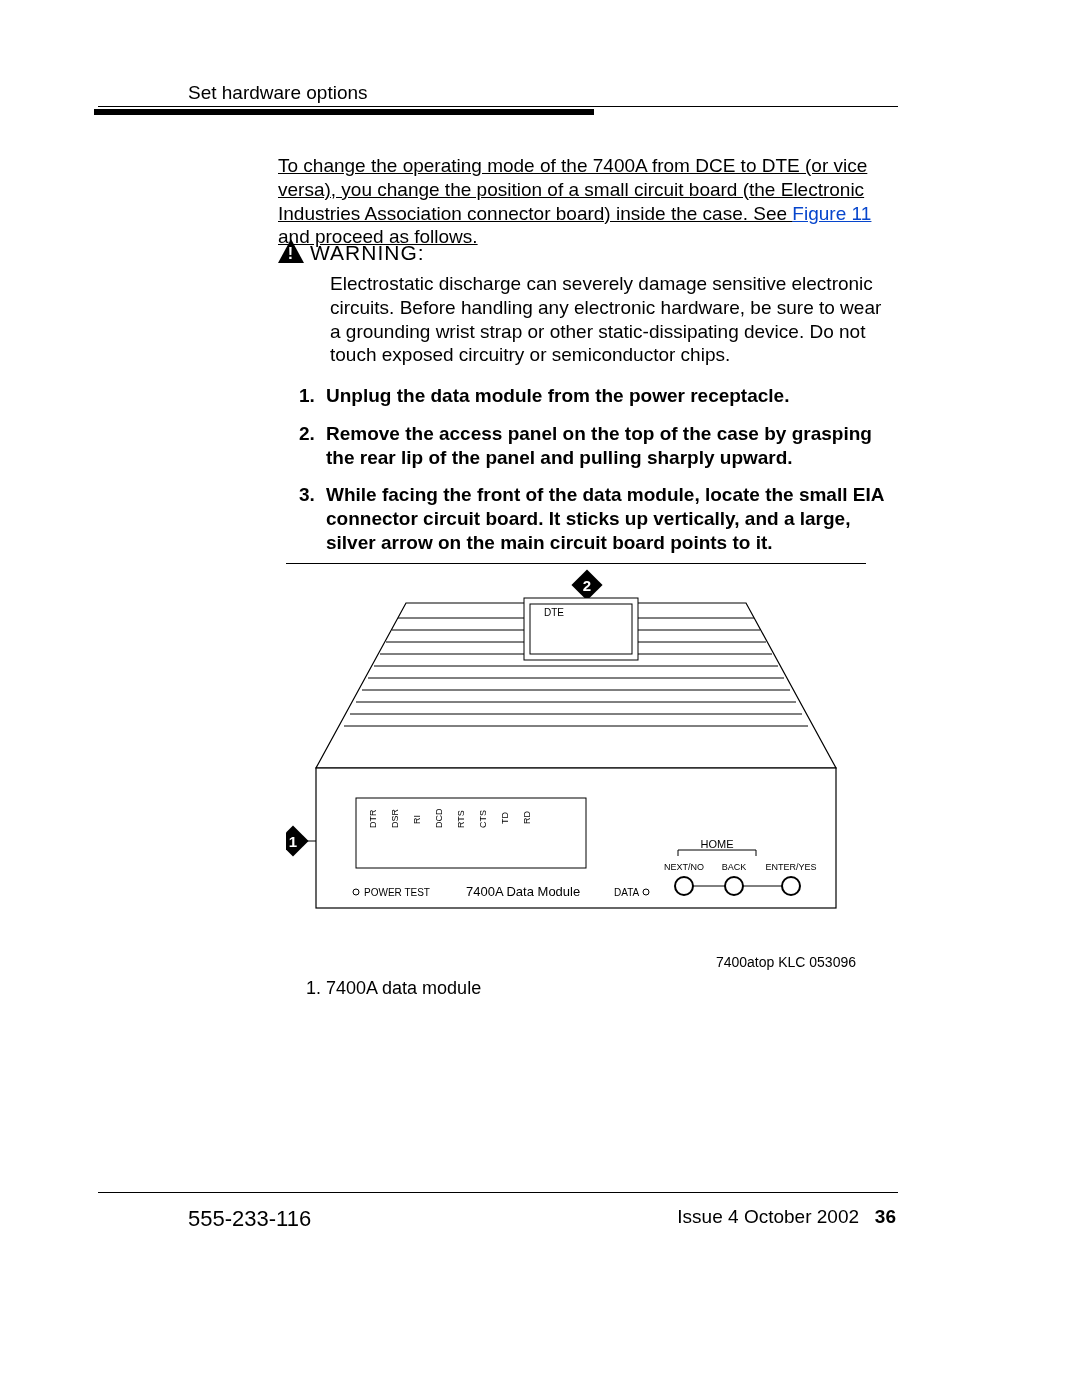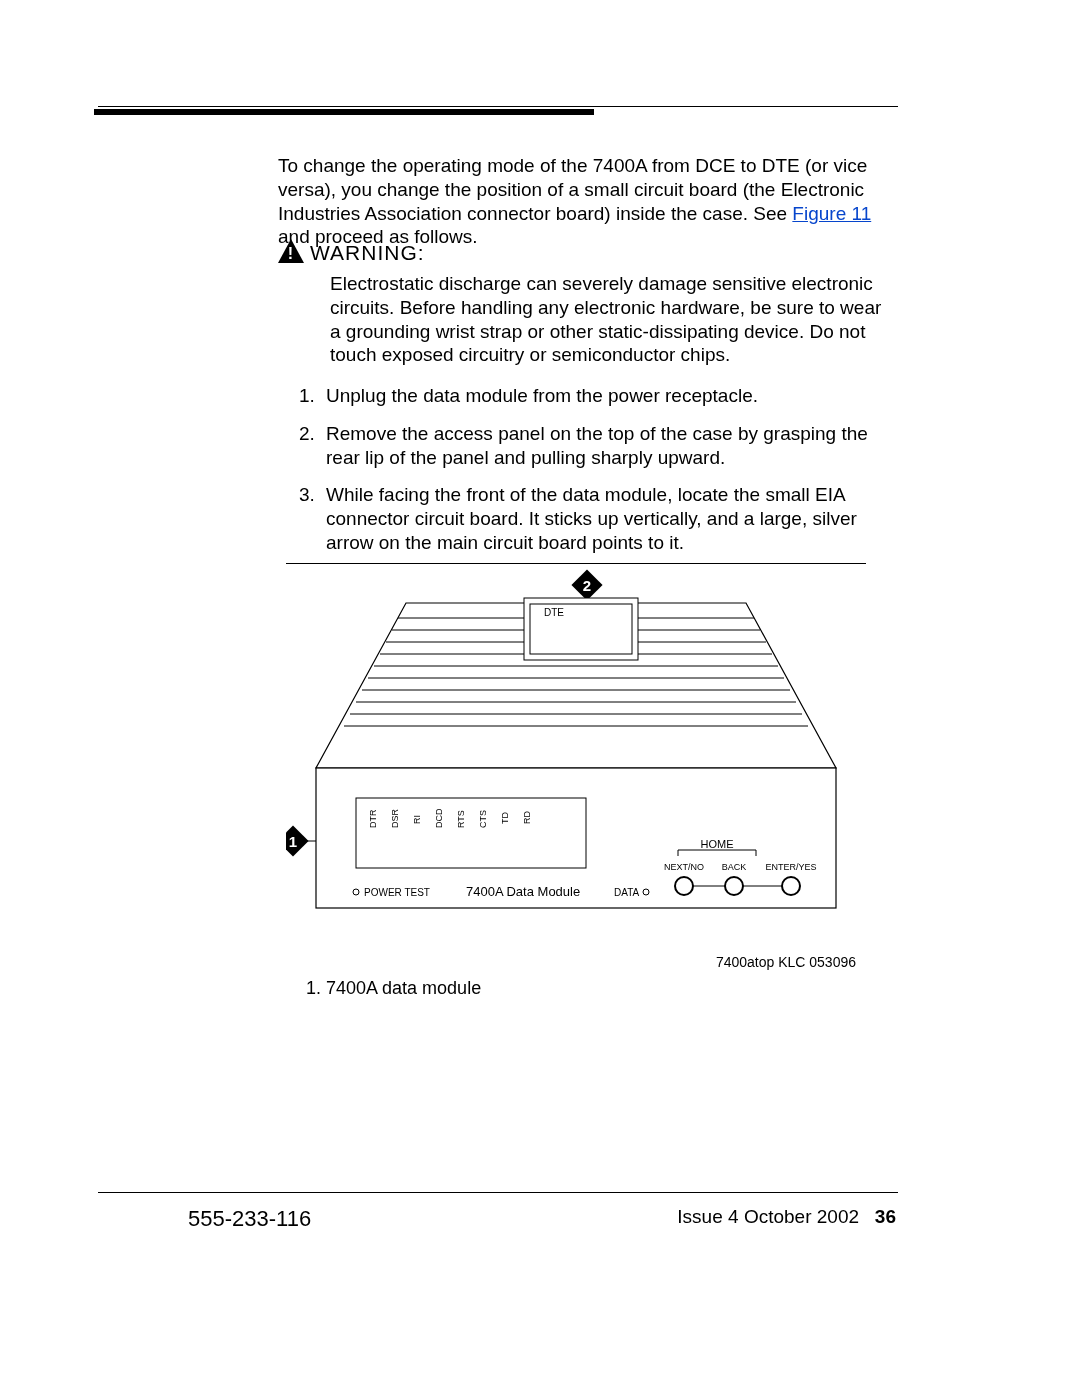--- a/index.html
+++ b/index.html
@@ -2,49 +2,52 @@
 <html><head>
 <meta charset="utf-8">
 <style>
   * { box-sizing: border-box; margin: 0; padding: 0; }
   html, body { width: 1080px; height: 1397px; background: #fff; font-family: Arial, Helvetica, sans-serif; color: #000; }
   .page { position: relative; width: 1080px; height: 1397px; }
   .header-area { position: absolute; top: 82px; left: 188px; width: 700px; }
   .section-title { font-size: 19px; }
   .rule1 { position: absolute; top: 106px; left: 98px; width: 800px; height: 1px; background: #000; }
   .rule2 { position: absolute; top: 109px; left: 94px; width: 500px; height: 6px; background: #000; }
-  .intro { position: absolute; top: 154px; left: 278px; width: 610px; font-size: 19px; line-height: 1.25; }
+  .intro { position: absolute; top: 154px; left: 278px; width: 610px; font-size: 19px; line-height: 1.25; text-decoration: underline; }
   .figlink { color: #0645cc; }
   .warning-block { position: absolute; top: 239px; left: 278px; width: 610px; }
   .warn-head { font-size: 21px; letter-spacing: 1px; }
   .warn-icon { display:inline-block; vertical-align:-3px; margin-right:6px; }
   .warn-body { margin-left: 52px; margin-top: 4px; font-size: 19px; line-height: 1.25; }
   .steps { position: absolute; top: 384px; left: 302px; width: 586px; font-size: 19px; line-height: 1.25; }
   .steps li { margin-bottom: 14px; padding-left: 6px; }
-  .steps ol { list-style-position: outside; padding-left: 18px; }
+  .steps ol { list-style-position: outside; padding-left: 18px; font-weight: bold; }
   .figure-wrap { position: absolute; top: 563px; left: 286px; width: 580px; }
   .fig-top-rule { height: 1px; background:#000; width:100%; margin-bottom:4px;}
   .fig-caption { position:absolute; top:1010px; left:278px; font-weight:bold; font-family: Georgia, 'Times New Roman', serif; font-size:18px; }
   .step4 { position: absolute; top: 1053px; left: 302px; width: 586px; font-size: 19px; line-height: 1.25; }
   .step4 ol { list-style-position: outside; padding-left: 18px; }
   .step4 li { padding-left:6px; }
   .footer { position: absolute; top: 1192px; left: 98px; width: 800px; height: 1px; background:#000; }
   .foot-left { position:absolute; top: 1206px; left: 188px; font-size:22px; }
   .foot-right { position:absolute; top: 1206px; right: 184px; font-size:19px; }
   .foot-right b { font-weight:bold; }
   
   .device-svg { width:580px; height:380px; }
   .legend { font-size:18px; margin-top:8px; display:flex; gap:88px; padding-left:20px;}
   .imgcode { text-align:right; font-size:14px; margin-top:2px; padding-right:10px;}
   .callout-diamond { font-family: Arial; }
 </style>
 </head>
 <body>
 
 <div class="page">
+  <div class="header-area">
+    <div class="section-title">Set hardware options</div>
+  </div>
   <div class="rule1"></div>
   <div class="rule2"></div>
 
   <div class="intro">
     <span>To change the operating mode of the 7400A from DCE to DTE (or vice versa), you change the position of a small circuit board (the Electronic Industries Association connector board) inside the case. See </span><a href="#" class="figlink">Figure 11</a><span> and proceed as follows.</span>
   </div>
 
   <div class="warning-block">
     <div class="warn-head">
       <span class="warn-icon">

